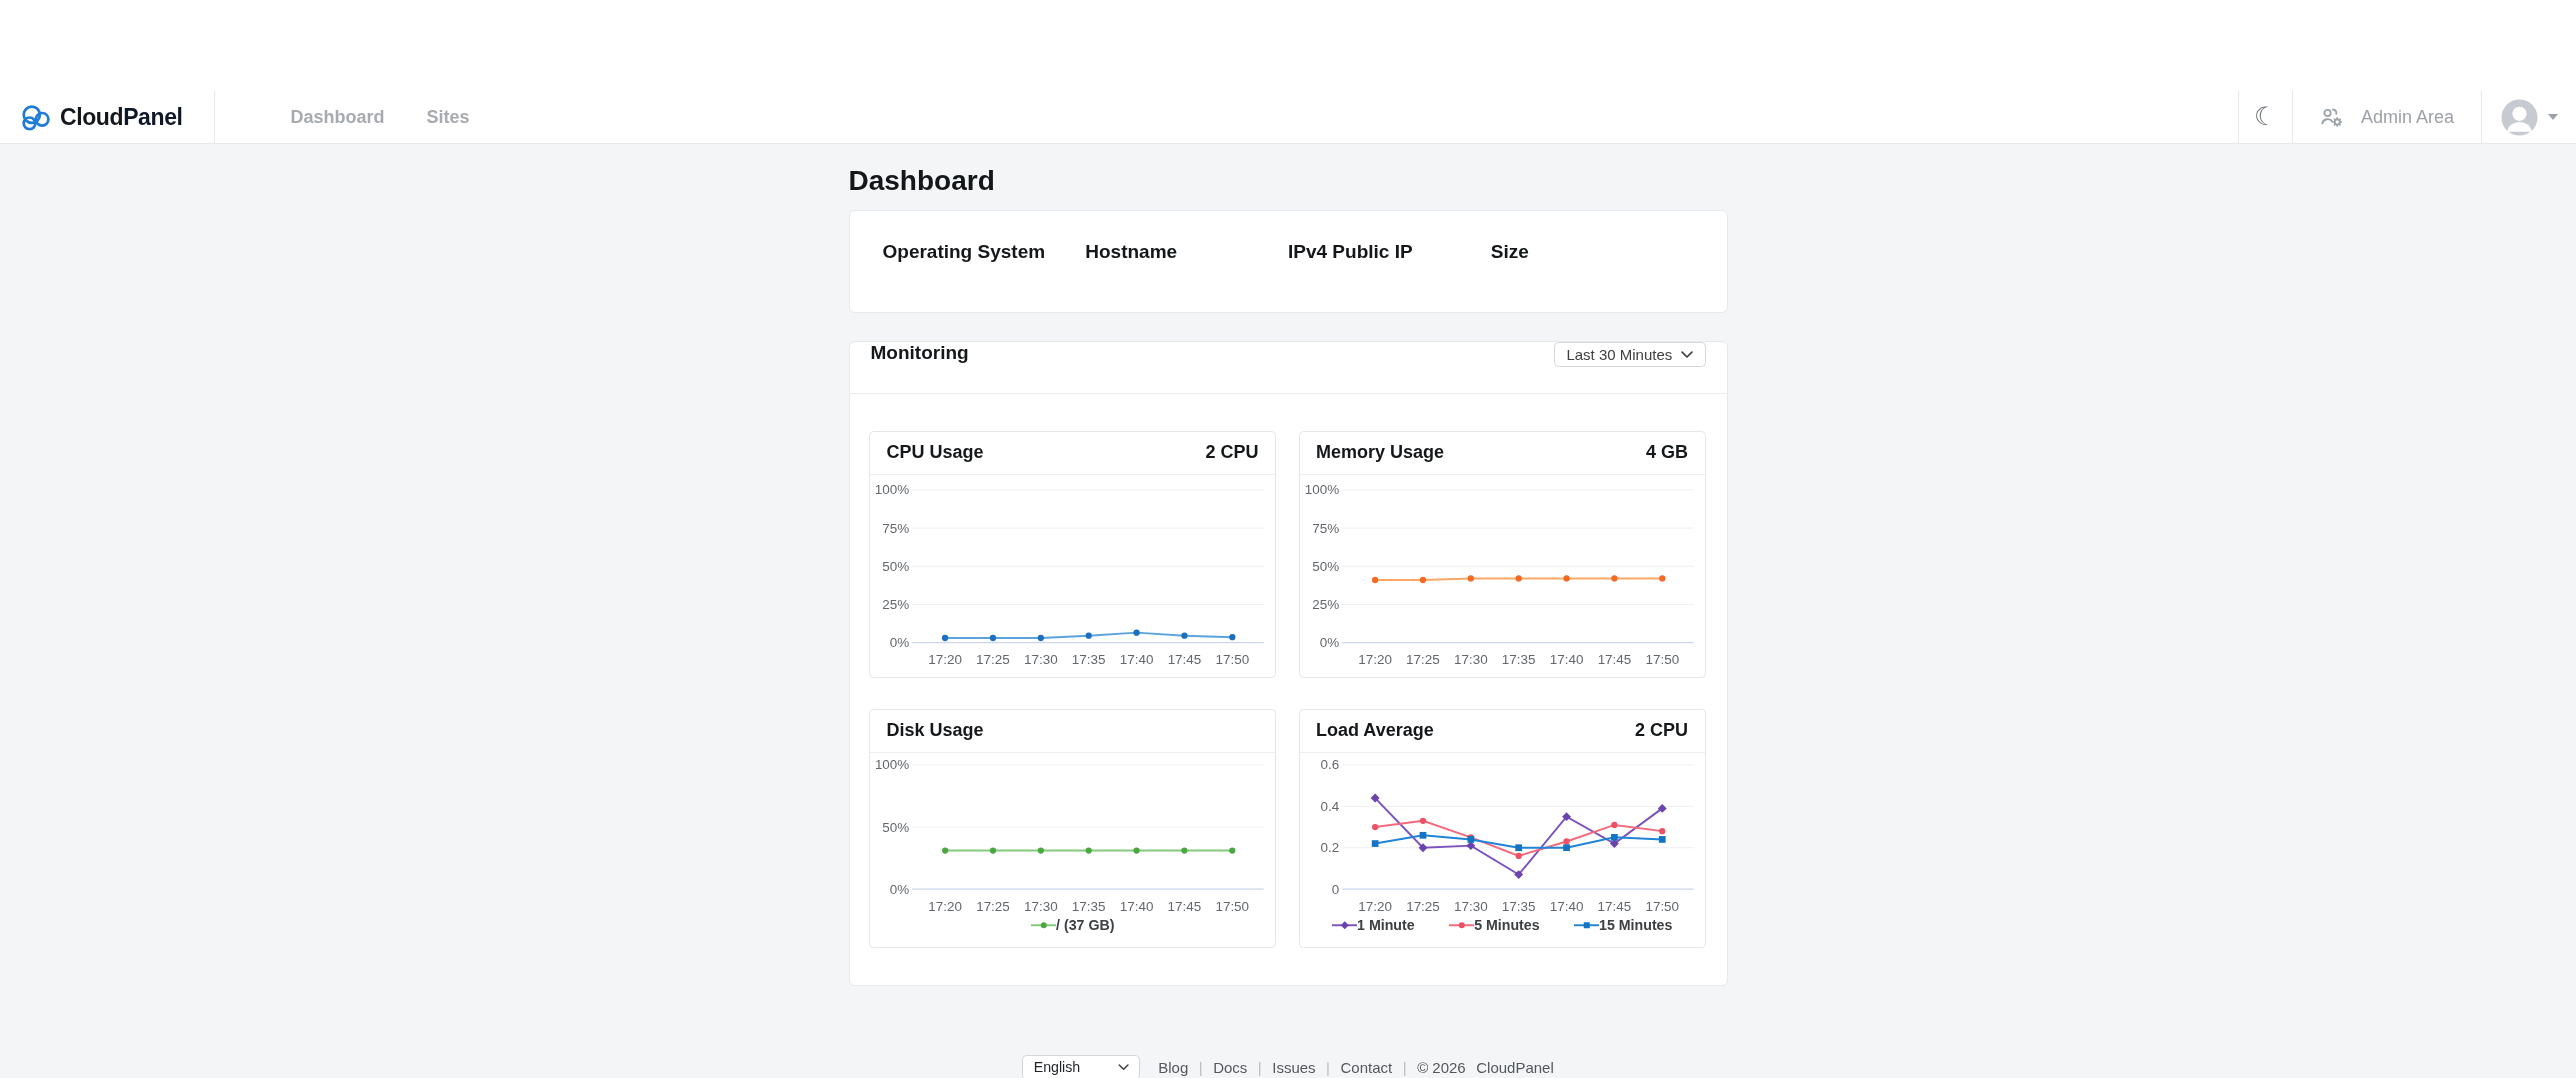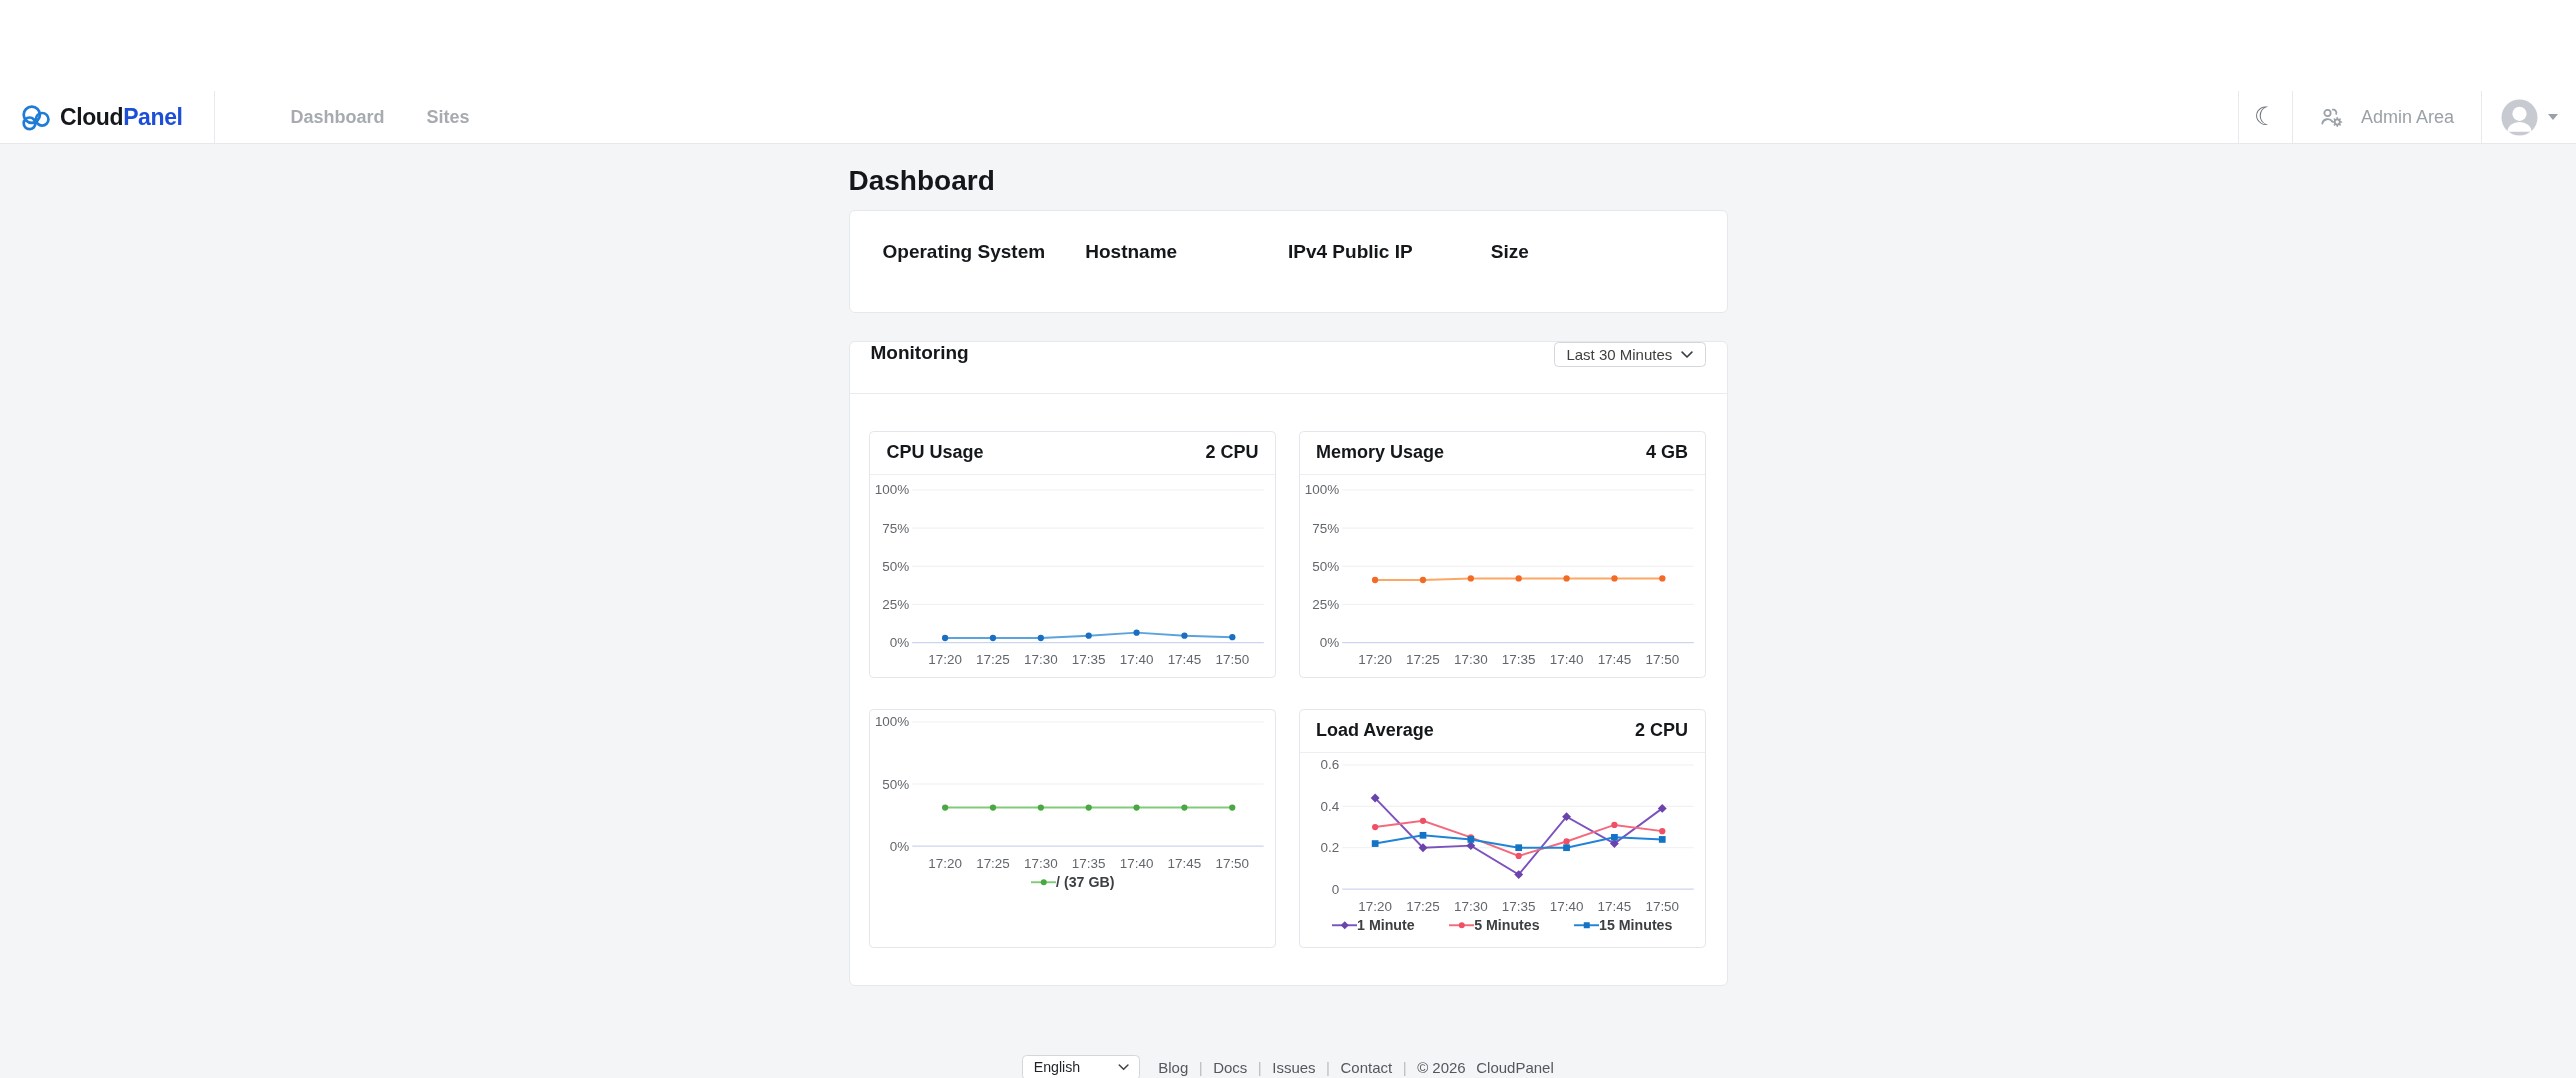--- a/index.html
+++ b/index.html
@@ -6,21 +6,21 @@
   html,body { width:2576px; height:1078px; overflow:hidden; }
   body { background:#f4f5f7; font-family:"Liberation Sans", sans-serif; color:#15181a; }
 
   
   .header { background:#fff; height:144px; border-bottom:0.7px solid #e6e8eb;
             display:flex; align-items:flex-end; }
   .header-row { height:52px; width:100%; display:flex; align-items:stretch; }
   .logo-block { display:flex; align-items:center; gap:9px; padding:0 31px 0 18px;
                 border-right:0.7px solid #e7e9ec; }
   .logo-text { font-size:23px; font-weight:700; letter-spacing:-0.4px; color:#15181b; }
-  .logo-text .blue { color:#1d4ed8; }
+  .logo-text .blue { color:#0f172a; }
   .nav { display:flex; align-items:center; gap:42px; margin-left:76px; }
   .nav-item { font-size:18px; font-weight:700; color:#a7abb0; cursor:pointer; }
   .header-right { margin-left:auto; display:flex; align-items:stretch; }
   .icon-btn { display:flex; align-items:center; justify-content:center; width:54px;
               border-left:0.7px solid #e7e9ec; cursor:pointer; }
   .moon { font-size:25.5px; color:#6b7177; line-height:1; }
   .admin-area { display:flex; align-items:center; gap:17px; padding:0 27px;
                 border-left:0.7px solid #e7e9ec; color:#9ba1a7; font-size:18px; cursor:pointer; }
   .user-menu { display:flex; align-items:center; gap:9px; padding:0 18px;
                border-left:0.7px solid #e7e9ec; cursor:pointer; }
@@ -218,20 +218,24 @@
                 <circle cx="228" cy="138.32" r="4.2" fill="#f26a24"></circle>
                 <circle cx="292" cy="138.32" r="4.2" fill="#f26a24"></circle>
                 <circle cx="356" cy="138.32" r="4.2" fill="#f26a24"></circle>
                 <circle cx="420" cy="138.32" r="4.2" fill="#f26a24"></circle>
                 <circle cx="484" cy="138.32" r="4.2" fill="#f26a24"></circle>
               </svg></div>
         </div>
       </div>
 
       <div class="chart-card">
+        <div class="chart-card-header">
+          <span class="chart-title">Disk Usage</span>
+          <span class="chart-unit"></span>
+        </div>
         <div class="chart-body">
           <div><svg width="406" height="160" viewBox="0 0 542 214">
                 <line x1="56" y1="182" x2="526" y2="182" stroke="#ccd5ee" stroke-width="1.6"></line>
                 <text x="52" y="188" text-anchor="end" font-size="18" fill="#63676c">0%</text>
                 <line x1="56" y1="99" x2="526" y2="99" stroke="#e9e9e9" stroke-width="1"></line>
                 <text x="52" y="105" text-anchor="end" font-size="18" fill="#63676c">50%</text>
                 <line x1="56" y1="16" x2="526" y2="16" stroke="#e9e9e9" stroke-width="1"></line>
                 <text x="52" y="22" text-anchor="end" font-size="18" fill="#63676c">100%</text>
                 <text x="100" y="211" text-anchor="middle" font-size="18" fill="#63676c">17:20</text>
                 <text x="164" y="211" text-anchor="middle" font-size="18" fill="#63676c">17:25</text>

